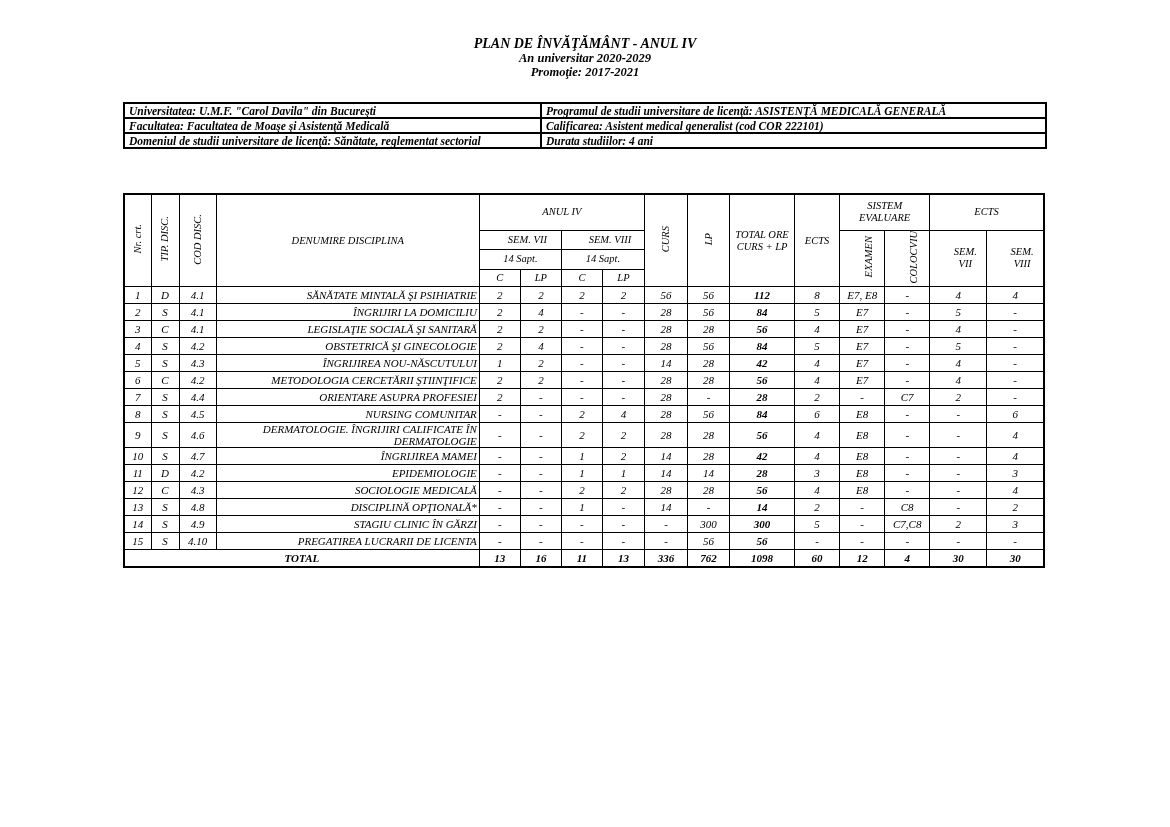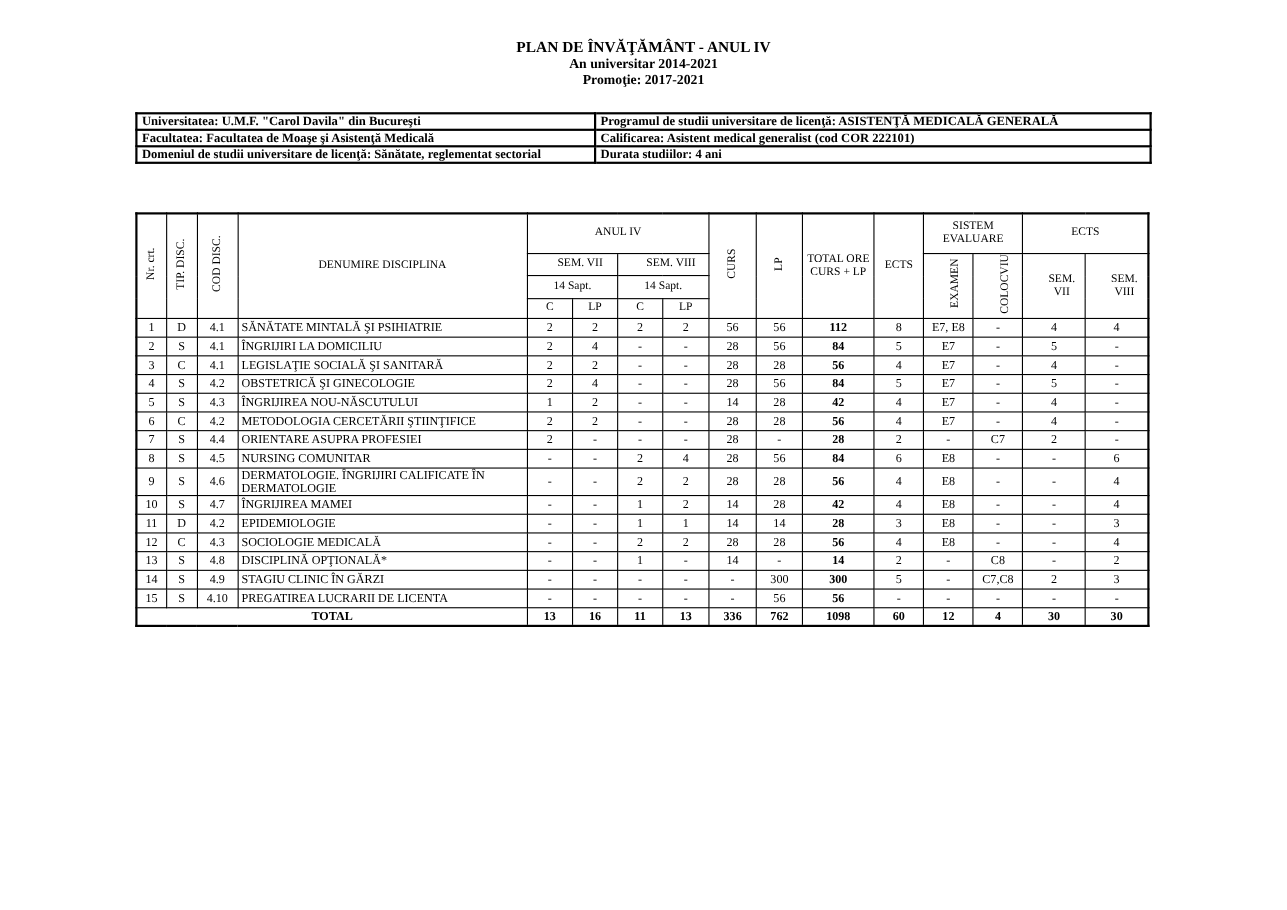--- a/index.html
+++ b/index.html
@@ -4,20 +4,21 @@
 <style>
   * { box-sizing: border-box; }
   html, body { margin: 0; padding: 0; background: #ffffff; }
   .doc {
     position: relative;
     width: 1170px;
     height: 724px;
     background: #ffffff;
     font-family: "Liberation Serif", serif;
     color: #000;
+    font-style: italic;
   }
   
   .title-block { position: absolute; top: 36px; left: 0; width: 100%; text-align: center; }
   .title-line1 { font-size: 14px; font-weight: bold; line-height: 15px; }
   .title-line2, .title-line3 { font-size: 12.5px; font-weight: bold; line-height: 14px; }
 
   
   .info-table {
     position: absolute; left: 123px; top: 102px; width: 922px;
     border-collapse: collapse; table-layout: fixed;
@@ -55,39 +56,39 @@
   .hrowC th { height: 18px; margin-top: 31px; }
   .hrowD th { height: 16px; }
   .vtext {
     display: inline-block;
     writing-mode: vertical-rl;
     transform: rotate(180deg);
     white-space: nowrap;
     font-size: 10.5px;
   }
   .main-table tbody tr { height: 17px; }
-  .main-table td.name { text-align: left; padding-left: 3px; }
+  .main-table td.name { text-align: right; padding-left: 3px; }
   .main-table td.boldcell { font-weight: bold; }
   .main-table tr.total-row td { font-weight: bold; height: 17px; }
 
   
   .footnote {
     position: absolute; left: 123px; top: 565px; width: 930px;
     font-weight: bold; font-size: 11.5px; letter-spacing: -0.1px;
     white-space: nowrap;
   }
 </style>
 </head>
 <body>
 
 <div class="doc">
 
   <div class="title-block">
     <div class="title-line1">PLAN DE ÎNVĂŢĂMÂNT - ANUL IV</div>
-    <div class="title-line2">An universitar 2014-2021</div>
+    <div class="title-line2">An universitar 2020-2029</div>
     <div class="title-line3">Promoţie: 2017-2021</div>
   </div>
 
   <table class="info-table">
     <tbody>
       <tr>
         <td class="info-left">Universitatea: U.M.F. "Carol Davila" din Bucureşti</td>
         <td class="info-right">Programul de studii universitare de licenţă: ASISTENŢĂ MEDICALĂ GENERALĂ</td>
       </tr>
       <tr>

